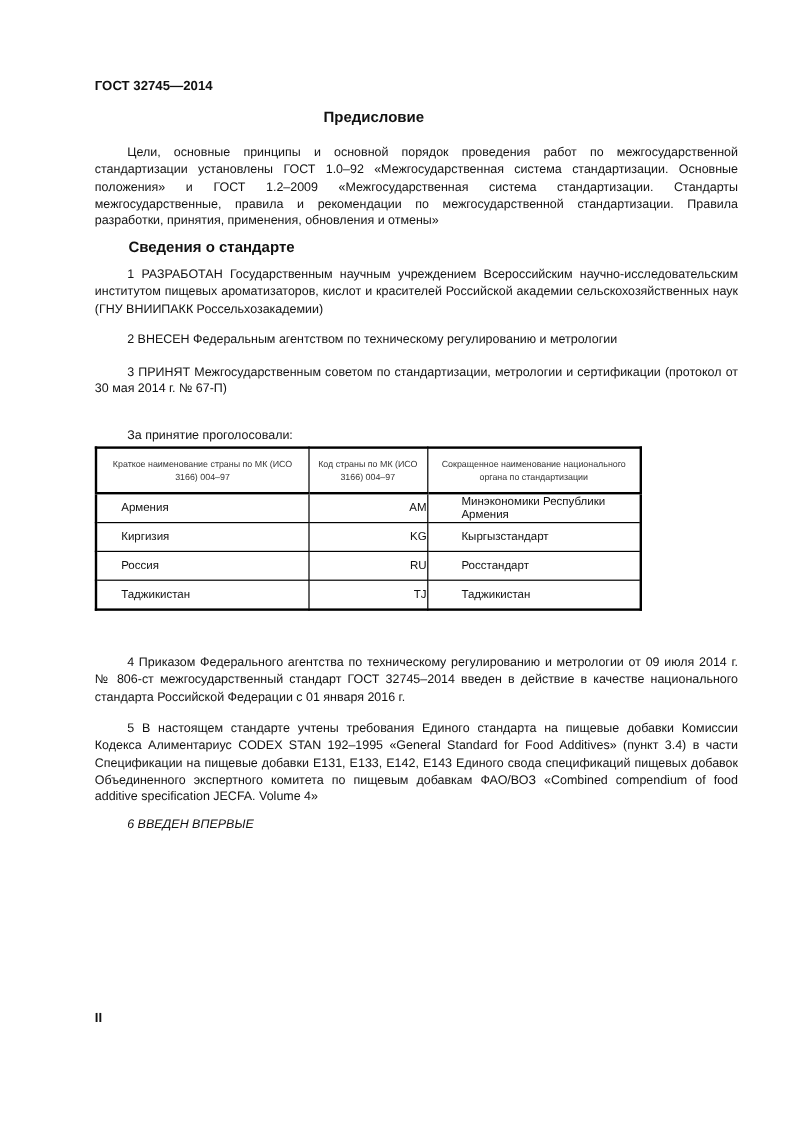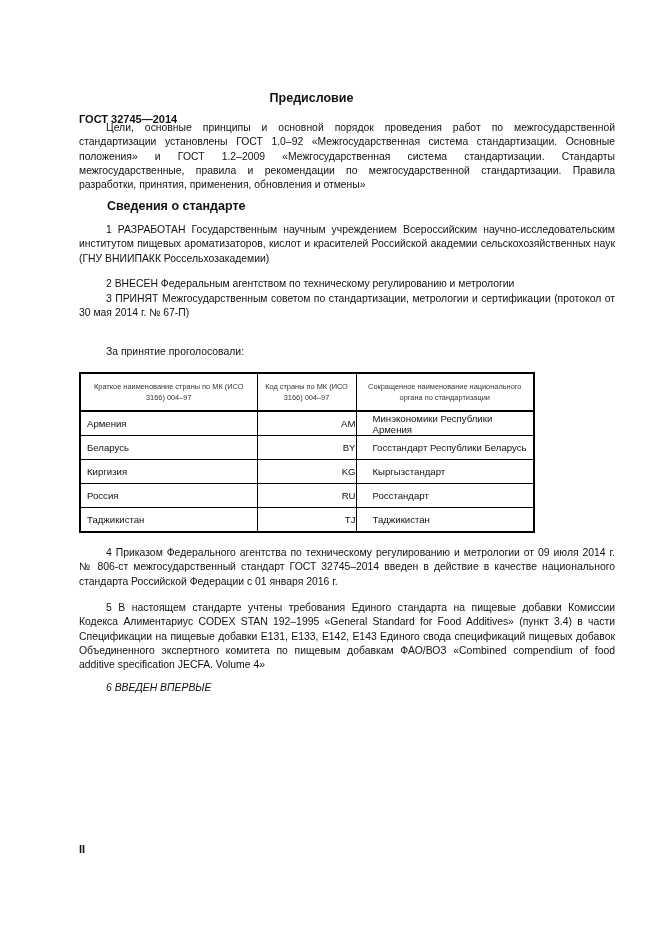--- a/index.html
+++ b/index.html
@@ -1,76 +1,71 @@
 <!DOCTYPE html>
 <html><head>
 <meta charset="utf-8">
 <style>
   html, body { margin:0; padding:0; background:#ffffff; }
   body { width:661px; height:935px; position:relative; overflow:hidden;
          font-family:"Liberation Sans", sans-serif; color:#111; }
   .abs { position:absolute; }
-  .hdr { left:79px; top:66px; font-size:11px; font-weight:bold;margin-top:47px; }
+  .hdr { left:79px; top:66px; font-size:11px; font-weight:bold; }
   .title { left:0; width:615px; top:91px; text-align:center; padding-left:8px; box-sizing:border-box;
            font-size:12.5px; font-weight:bold; }
   .para { left:79px; width:536px; font-size:10.4px; line-height:14.3px; text-align:justify; }
   .para .ind { display:inline-block; width:27px; }
   .sub { left:107px; top:199px; font-size:12.5px; font-weight:bold; }
   table.votes { position:absolute; left:79px; top:372px; width:456px; border-collapse:collapse;
                 border:2px solid #000; font-size:9.6px; }
   table.votes th { font-weight:normal; font-size:7.4px; color:#333; line-height:11px;
                    height:36px; border:1px solid #000; border-bottom:2px solid #000; text-align:center; padding:0 4px; }
   table.votes td { height:23px; border:1px solid #000; padding:0; }
-  table.votes td.c1 { padding-left:6px; }
+  table.votes td.c1 { padding-left:20px; }
   table.votes td.c2 { text-align:right; }
-  table.votes td.c3 { padding-left:16px; }
+  table.votes td.c3 { padding-left:28px; }
   .pagenum { left:79px; top:843px; font-size:11px; font-weight:bold; }
 </style>
 </head>
 <body>
 
 <div class="abs hdr">ГОСТ 32745—2014</div>
 
 <div class="abs title">Предисловие</div>
 
 <div class="abs para" style="top:121px;"><span class="ind"></span><span>Цели, основные принципы и основной порядок проведения работ по межгосударственной стандартизации установлены ГОСТ 1.0–92 «Межгосударственная система стандартизации. Основные положения» и ГОСТ 1.2–2009 «Межгосударственная система стандартизации. Стандарты межгосударственные, правила и рекомендации по межгосударственной стандартизации. Правила разработки, принятия, применения, обновления и отмены»</span></div>
 
 <div class="abs sub">Сведения о стандарте</div>
 
 <div class="abs para" style="top:223px;"><span class="ind"></span><span>1 РАЗРАБОТАН Государственным научным учреждением Всероссийским научно-исследовательским институтом пищевых ароматизаторов, кислот и красителей Российской академии сельскохозяйственных наук (ГНУ ВНИИПАКК Россельхозакадемии)</span></div>
 
 <div class="abs para" style="top:277px;"><span class="ind"></span><span>2 ВНЕСЕН Федеральным агентством по техническому регулированию и метрологии</span></div>
 
-<div class="abs para" style="top:292px;"><span class="ind"></span><span>3 ПРИНЯТ Межгосударственным советом по стандартизации, метрологии и сертификации (протокол от 30 мая 2014 г. № 67-П)</span></div>
+<div class="abs para" style="top:304px;"><span class="ind"></span><span>3 ПРИНЯТ Межгосударственным советом по стандартизации, метрологии и сертификации (протокол от 30 мая 2014 г. № 67-П)</span></div>
 
-<div class="abs para" style="top:345px;"><span class="ind"></span><span>За принятие проголосовали:</span></div>
+<div class="abs para" style="top:357px;"><span class="ind"></span><span>За принятие проголосовали:</span></div>
 
 <table class="votes">
   <colgroup>
       <col style="width:177px">
       <col style="width:99px">
       <col>
     </colgroup>
   <thead>
     <tr>
       <th>Краткое наименование страны по МК (ИСО 3166) 004–97</th>
       <th>Код страны по МК (ИСО 3166) 004–97</th>
       <th>Сокращенное наименование национального органа по стандартизации</th>
     </tr>
   </thead>
   <tbody>
     <tr>
       <td class="c1">Армения</td>
       <td class="c2">AM</td>
       <td class="c3">Минэкономики Республики Армения</td>
-    </tr>
-    <tr>
-      <td class="c1">Беларусь</td>
-      <td class="c2">BY</td>
-      <td class="c3">Госстандарт Республики Беларусь</td>
     </tr>
     <tr>
       <td class="c1">Киргизия</td>
       <td class="c2">KG</td>
       <td class="c3">Кыргызстандарт</td>
     </tr>
     <tr>
       <td class="c1">Россия</td>
       <td class="c2">RU</td>
       <td class="c3">Росстандарт</td>

